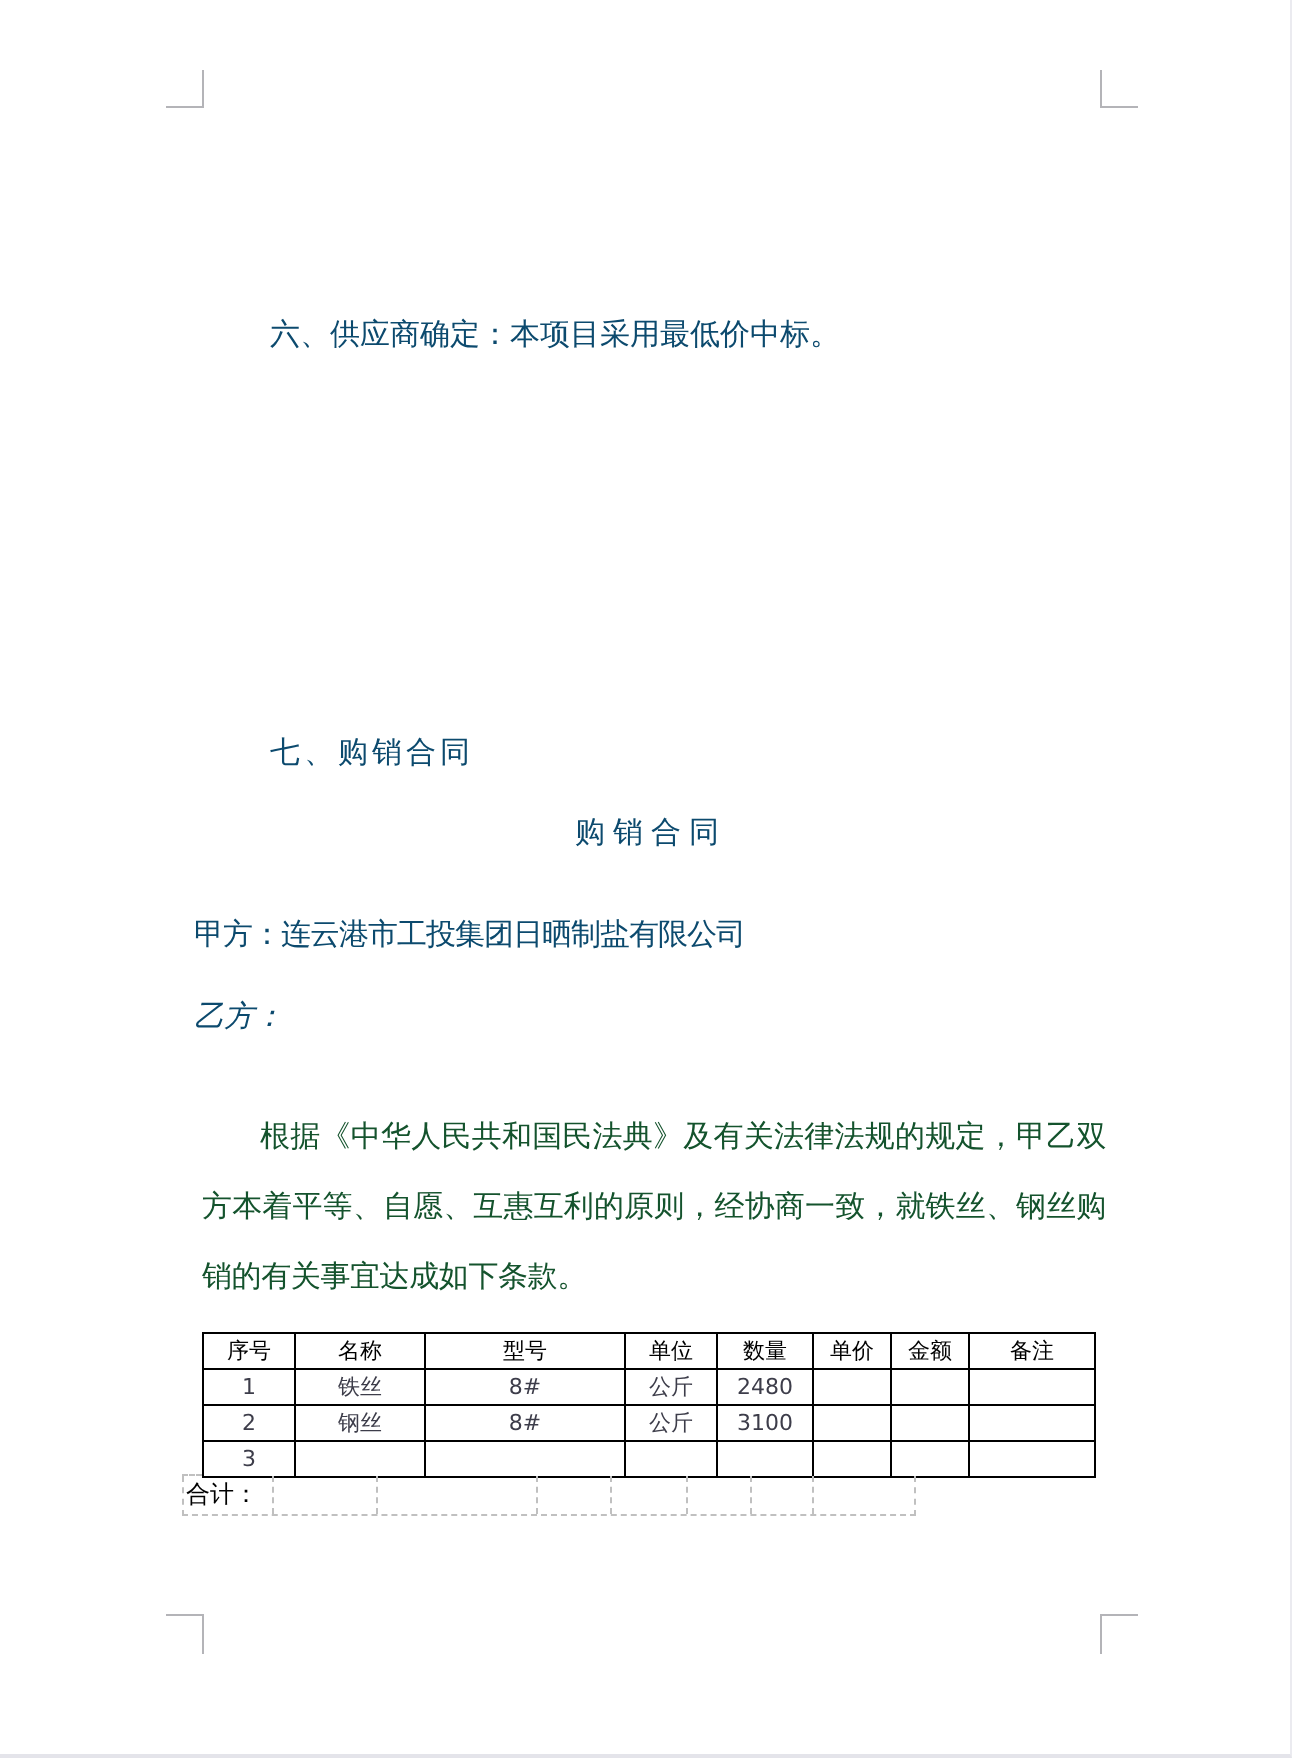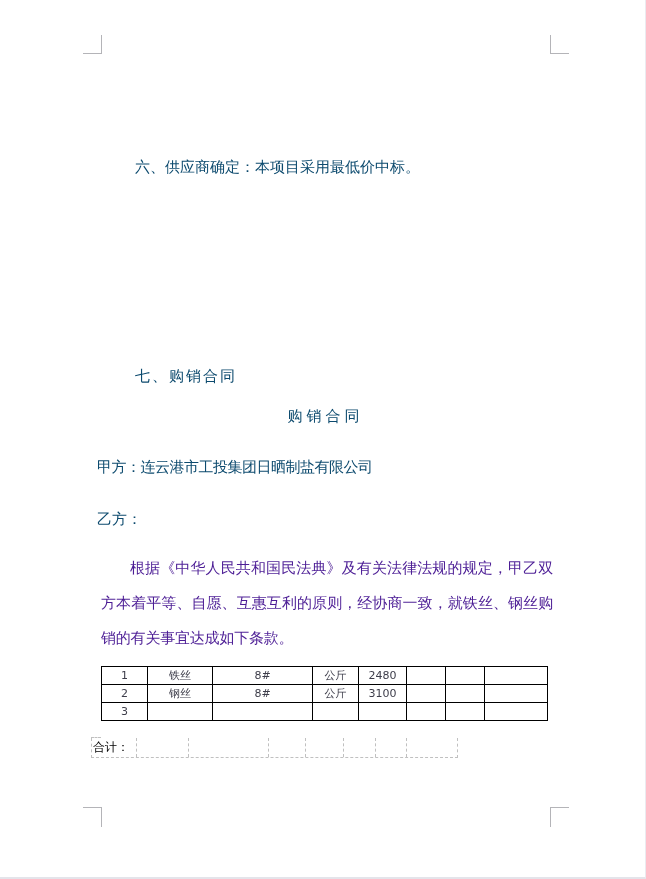--- a/index.html
+++ b/index.html
@@ -9,21 +9,21 @@
     position:relative; width:646px; height:879px; background:#ffffff;
     border-right:1px solid #ebebf0; border-bottom:2px solid #e4e4ea;
     overflow:hidden; color:#000;
   }
   .mark { position:absolute; background:#b4b4b8; }
   .txt { position:absolute; font-size:15px; line-height:19px; white-space:nowrap; color:#0c4a6e; }
   .title { text-align:center; letter-spacing:4px; white-space:nowrap; }
   .para {
     position:absolute; left:101px; top:551px; width:452px;
     font-size:15px; line-height:35px; letter-spacing:-0.2px;
-    text-indent:29px; text-align:justify; white-space:normal; color:#4c1d95;
+    text-indent:29px; text-align:justify; white-space:normal; color:#14532d;
   }
   table.contract {
     position:absolute; left:101px; top:666px; width:447px;
     border-collapse:collapse; table-layout:fixed;
   }
   table.contract td {
     border:1px solid #000; height:18px; text-align:center;
     font-size:11px; line-height:17px; overflow:hidden; padding:0 1px;
   }
   table.contract tr.hdr td { color:#000; }
@@ -55,36 +55,46 @@
   <div class="mark" style="left:550px;top:807px;width:19px;height:1px;"></div>
 
   <div class="txt" style="left:135px;top:158px;">六、供应商确定：本项目采用最低价中标。</div>
 
   <div class="txt" style="left:135px;top:367px;letter-spacing:2px;">七、购销合同</div>
 
   <div class="txt title" style="left:101px;top:407px;width:449px;">购销合同</div>
 
   <div class="txt" style="left:97px;top:458px;letter-spacing:-0.5px;text-align:right;">甲方：连云港市工投集团日晒制盐有限公司</div>
 
-  <div class="txt" style="left:97px;top:510px;">乙方：</div>
+  <div class="txt" style="left:97px;top:499px;font-style:italic;">乙方：</div>
 
   <div class="para">根据《中华人民共和国民法典》及有关法律法规的规定，甲乙双方本着平等、自愿、互惠互利的原则，经协商一致，就铁丝、钢丝购销的有关事宜达成如下条款。</div>
 
   <table class="contract">
     <colgroup>
       <col style="width:46px">
         <col style="width:65px">
         <col style="width:100px">
         <col style="width:46px">
       <col style="width:48px">
         <col style="width:39px">
         <col style="width:39px">
         <col style="width:63px">
     </colgroup>
     <tbody>
+        <tr class="hdr">
+      <td>序号</td>
+      <td>名称</td>
+      <td>型号</td>
+      <td>单位</td>
+      <td>数量</td>
+      <td>单价</td>
+      <td>金额</td>
+      <td>备注</td>
+    </tr>
     <tr class="data">
       <td>1</td>
       <td>铁丝</td>
       <td>8#</td>
       <td>公斤</td>
       <td>2480</td>
       <td></td>
       <td></td>
       <td></td>
     </tr>

